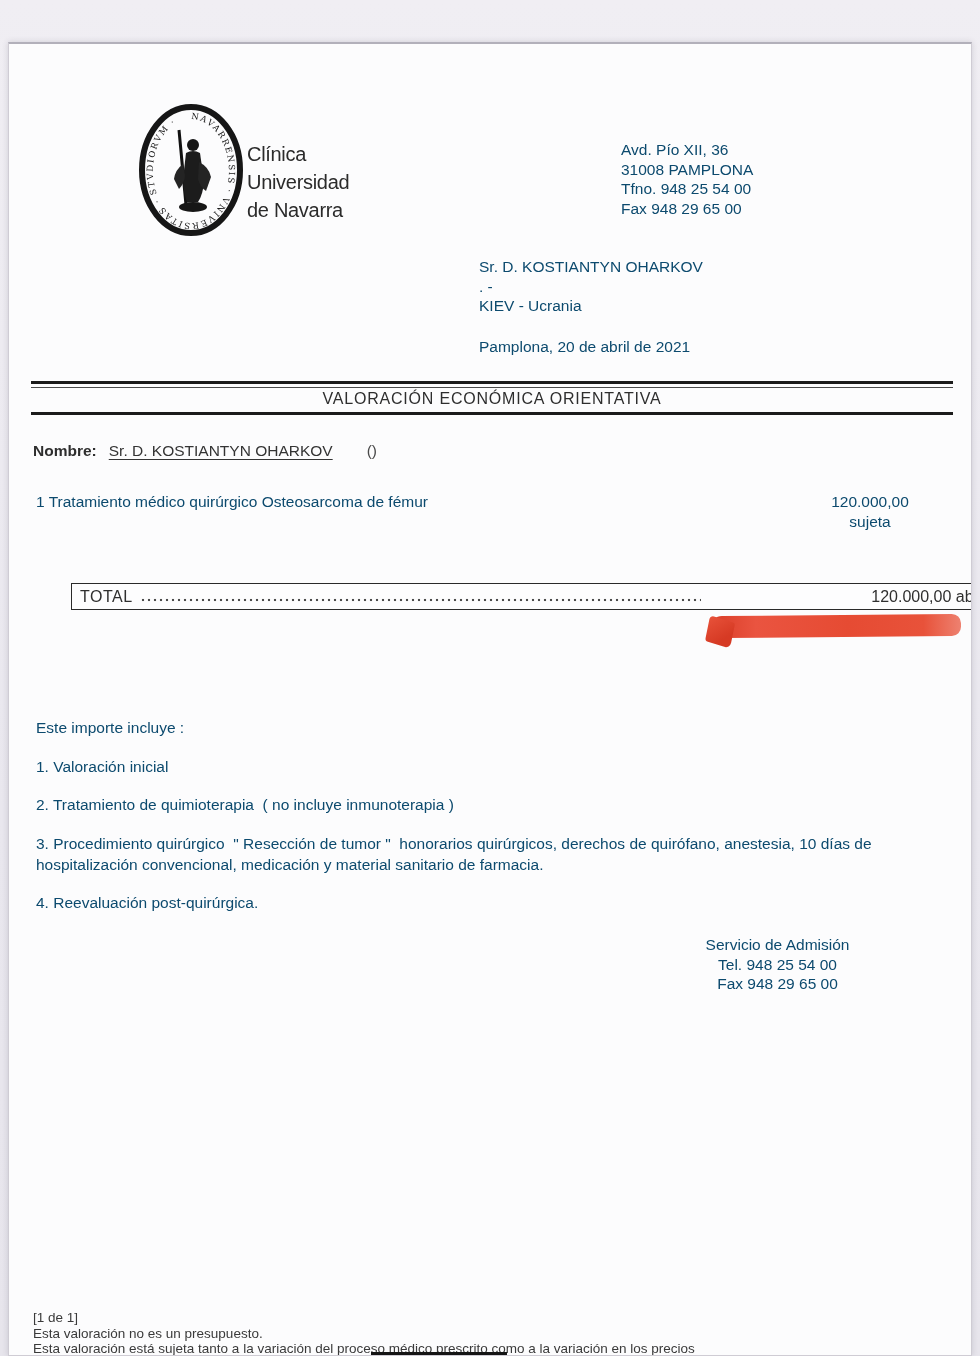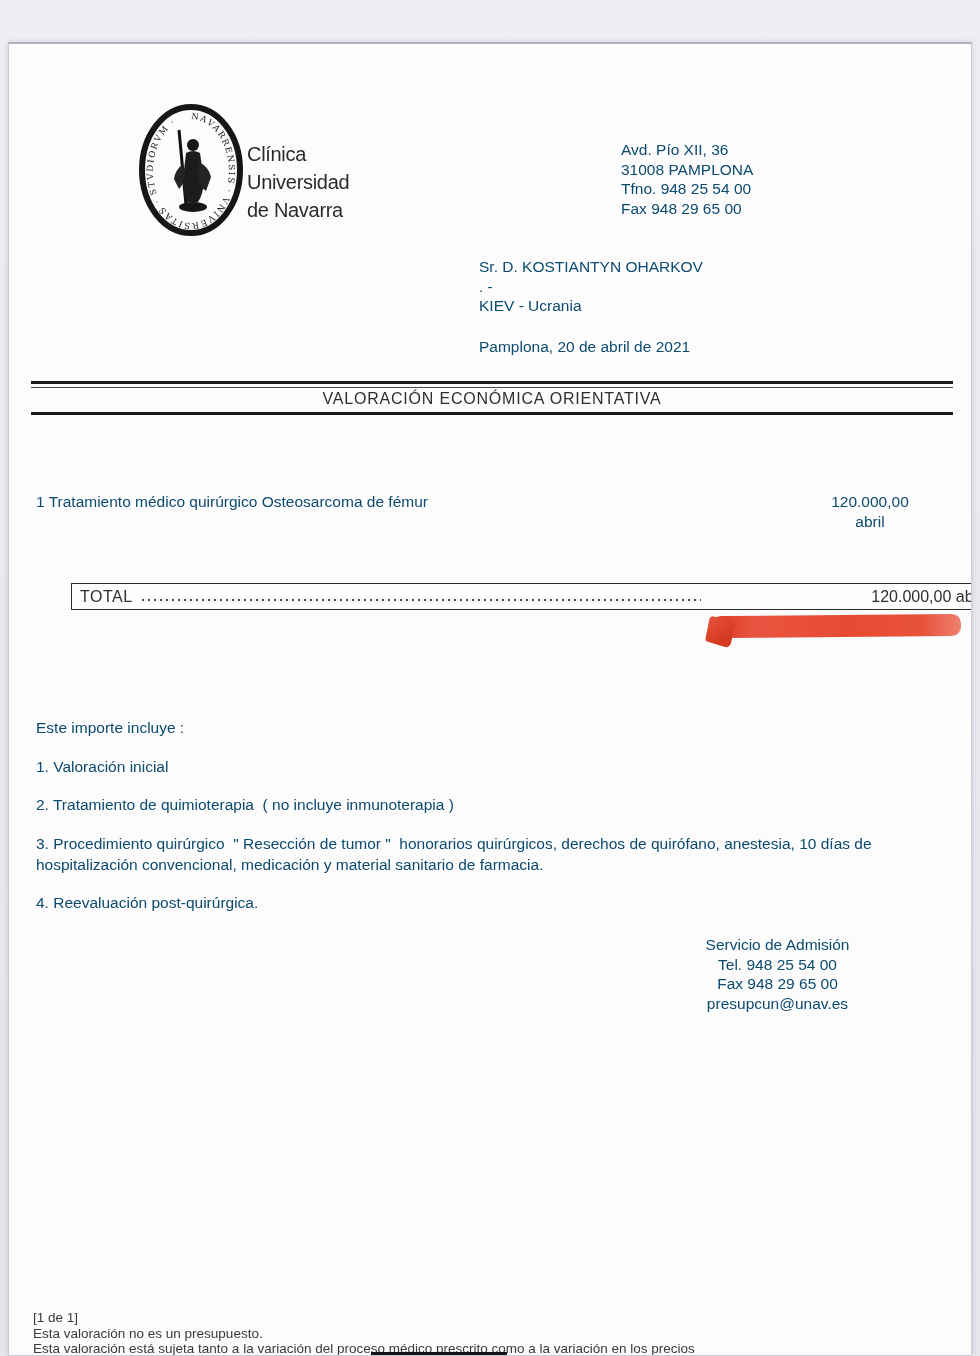--- a/index.html
+++ b/index.html
@@ -112,44 +112,46 @@
   <div class="abs t15" style="left:470px;top:293px;">Pamplona, 20 de abril de 2021</div>
 
   <div class="abs" style="left:22px;top:337px;width:922px;">
     <div class="rule-thick"></div>
     <div class="title-row">
       <span class="doc-title">VALORACIÓN ECONÓMICA ORIENTATIVA</span>
     </div>
     <div class="rule-thick"></div>
   </div>
 
+  <div class="abs" style="left:24px;top:398px;">
+    <span class="nombre-label">Nombre:</span><span class="nombre-value">Sr. D. KOSTIANTYN OHARKOV</span><span class="nombre-suffix">()</span>
+  </div>
 
   <div class="abs t15" style="left:27px;top:448px;width:640px;">1 Tratamiento médico quirúrgico Osteosarcoma de fémur</div>
   <div class="abs t15 right" style="left:790px;top:448px;width:142px;">120.000,00</div>
-  <div class="abs t15 right" style="left:790px;top:468px;width:142px;">abril</div>
+  <div class="abs t15 right" style="left:790px;top:468px;width:142px;">sujeta</div>
 
   <div class="abs total-box" style="left:19px;top:539px;width:924px;height:27px;margin-left:43px;">
     <span class="total-label">TOTAL</span>
     <span class="total-leader"></span>
     <span class="total-amount">120.000,00 abril</span>
   </div>
 
   <div class="abs red-mark" style="left:702px;top:571px;width:250px;height:22px;"></div>
 
   <div class="abs t15" style="left:27px;top:674px;">Este importe incluye :</div>
   <div class="abs t15 inc-item" style="left:27px;top:713px;width:905px;">1. Valoración inicial</div>
   <div class="abs t15 inc-item" style="left:27px;top:751px;width:905px;">2. Tratamiento de quimioterapia  ( no incluye inmunoterapia )</div>
   <div class="abs t15 inc-item" style="left:27px;top:789px;width:908px;line-height:21px;">3. Procedimiento quirúrgico  " Resección de tumor "  honorarios quirúrgicos, derechos de quirófano, anestesia, 10 días de hospitalización convencional, medicación y material sanitario de farmacia.</div>
   <div class="abs t15 inc-item" style="left:27px;top:849px;width:905px;">4. Reevaluación post-quirúrgica.</div>
 
   <div class="abs t15 right" style="left:600px;top:891px;width:337px;">
     <div>Servicio de Admisión</div>
     <div>Tel. 948 25 54 00</div>
     <div>Fax 948 29 65 00</div>
-    <div>presupcun@unav.es</div>
   </div>
 
   <div class="abs footer-small" style="left:24px;top:1266px;width:920px;">
     <div>[1 de 1]</div>
     <div>Esta valoración no es un presupuesto.</div>
     <div>Esta valoración está sujeta tanto a la variación del proceso médico prescrito como a la variación en los precios</div>
   </div>
 
   <div class="abs bottom-artifact" style="left:362px;top:1308px;width:136px;height:6px;"></div>
 

